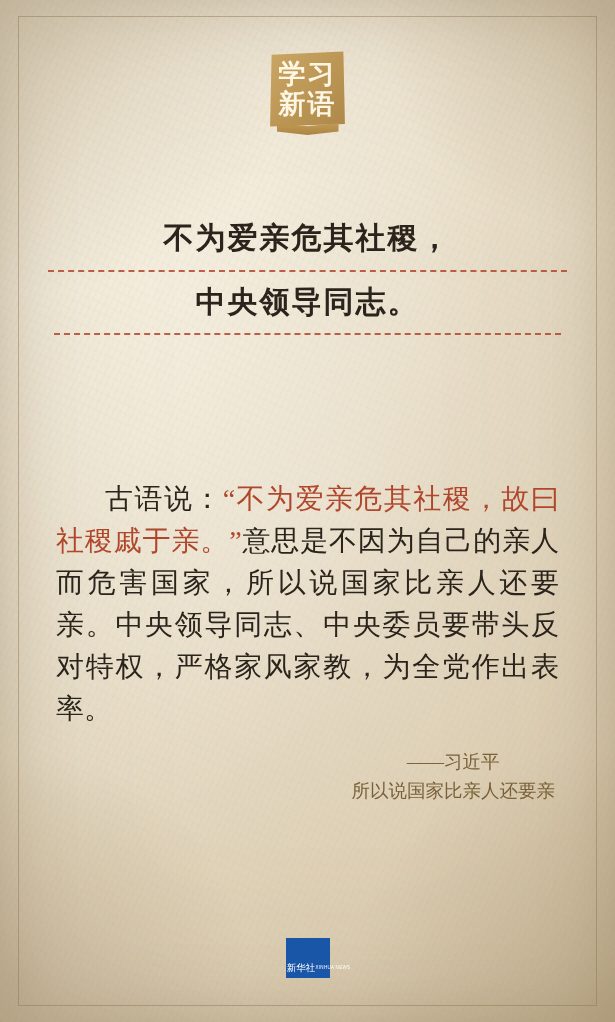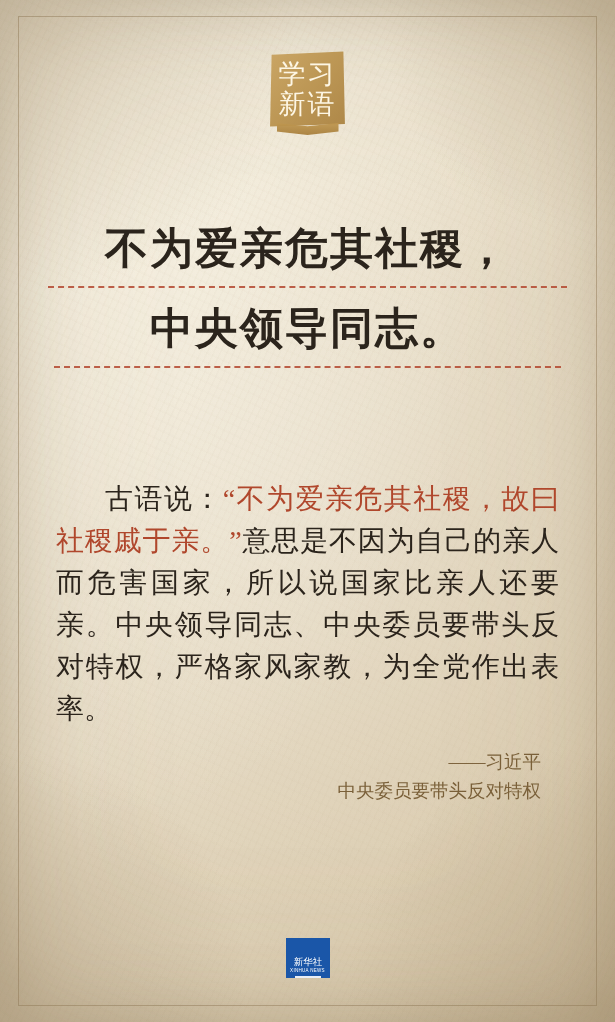--- a/index.html
+++ b/index.html
@@ -84,21 +84,21 @@
   }
   .logo-chars {
     position: absolute;
     inset: 0;
     display: flex;
     flex-direction: column;
     align-items: center;
     justify-content: center;
     color: #fdf6e4;
     font-family: "Liberation Serif", "DejaVu Serif", serif;
-    font-weight: normal;
+    font-weight: bold;
     letter-spacing: 2px;
   }
   .logo-chars .l1 { font-size: 27px; line-height: 30px; }
   .logo-chars .l2 { font-size: 27px; line-height: 30px; }
   .logo-book {
     position: absolute;
     left: 8px;
     right: 8px;
     bottom: -7px;
     height: 12px;
@@ -115,26 +115,26 @@
     right: 48px;
     text-align: center;
   }
   .headline-line {
     position: relative;
     padding-bottom: 12px;
     margin-bottom: 14px;
   }
   .headline-line .txt {
     display: block;
-    font-size: 43px;
+    font-size: 30px;
     line-height: 1.25;
     letter-spacing: 2px;
     color: #2b241c;
     font-weight: bold;
-    font-family: Liberation Sans, sans-serif;
+    font-family: Liberation Mono, monospace;
     white-space: nowrap;
   }
   .headline-line .rule {
     position: absolute;
     left: 0;
     right: 0;
     bottom: 0;
     height: 0;
     border-bottom: 2px dashed #b3472f;
     opacity: 0.85;
@@ -154,44 +154,44 @@
     text-indent: 49px;
     font-family: "Liberation Serif", "DejaVu Serif", serif;
   }
   .body-text .quote {
     color: #b0472c;
   }
 
   
   .signature {
     position: absolute;
-    right: 74px;
+    right: 60px;
     top: 748px;
-    text-align: right;
+    text-align: center;
     color: #7a6039;
     font-size: 18.5px;
     line-height: 29px;
     font-family: "Liberation Serif", "DejaVu Serif", serif;
   }
 
   
   .footer {
     position: absolute;
     left: 0;
     right: 0;
     bottom: 44px;
     display: flex;
     justify-content: center;
   }
   .xinhua {
     width: 44px;
     height: 40px;
     background: #1a56a8;
     display: flex;
-    flex-direction: column;
+    flex-direction: row;
     align-items: center;
     justify-content: flex-start;
     padding-top: 18px;
     box-sizing: border-box;
   }
   .xinhua .cn {
     color: #ffffff;
     font-size: 10px;
     line-height: 11px;
     letter-spacing: 0px;
@@ -244,21 +244,21 @@
         <span class="rule"></span>
       </div>
     </div>
 
     <div class="body-text">
       <span>古语说：</span><span class="quote">“不为爱亲危其社稷，故曰社稷戚于亲。”</span><span>意思是不因为自己的亲人而危害国家，所以说国家比亲人还要亲。中央领导同志、中央委员要带头反对特权，严格家风家教，为全党作出表率。</span>
     </div>
 
     <div class="signature">
       <div>——习近平</div>
-      <div>中央委员要带头反对特权</div>
+      <div>所以说国家比亲人还要亲</div>
     </div>
 
     <div class="footer">
       <div class="xinhua">
         <span class="cn">新华社</span>
         <span class="en">XINHUA NEWS</span>
         <span class="bar"></span>
       </div>
     </div>
 

